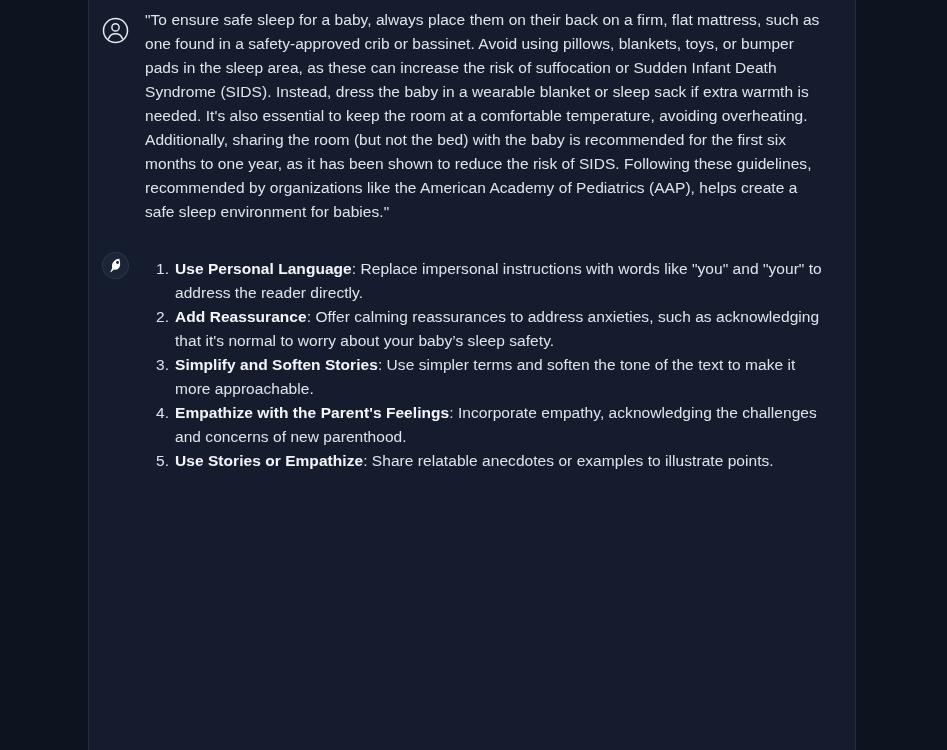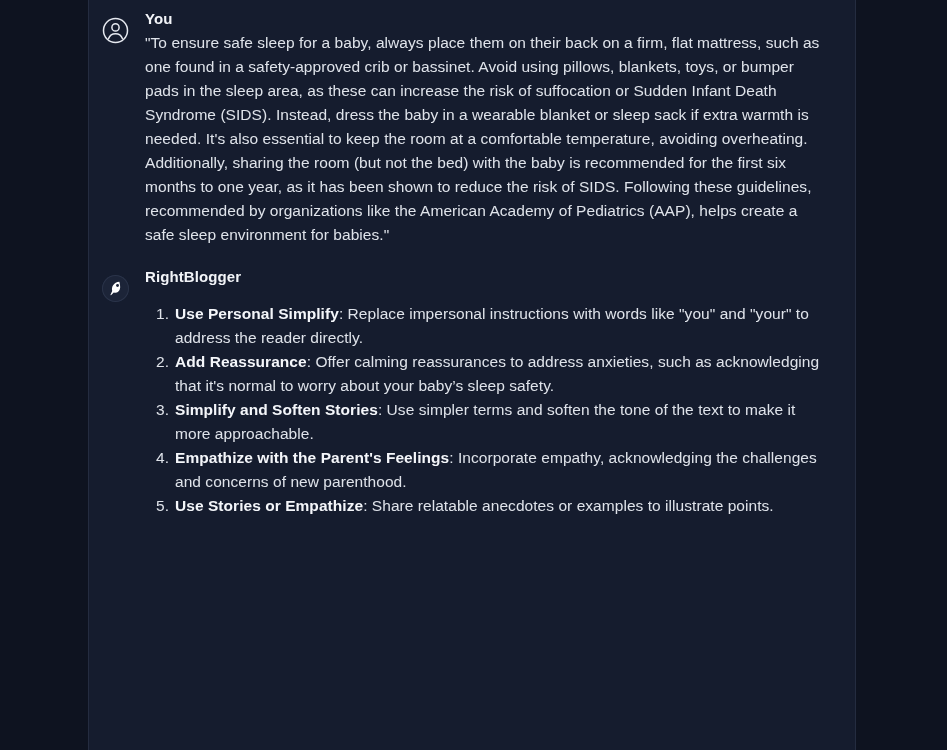--- a/index.html
+++ b/index.html
@@ -132,39 +132,37 @@
         <div class="avatar-wrap">
           <span class="avatar avatar-user">
             <svg width="27" height="27" viewBox="0 0 27 27" aria-hidden="true">
               <circle cx="13.5" cy="13.5" r="12" fill="none" stroke="#e6e9f0" stroke-width="1.5"></circle>
               <circle cx="13.5" cy="10.4" r="3.6" fill="none" stroke="#e6e9f0" stroke-width="1.5"></circle>
               <path d="M6.6 21.6a7.3 7.3 0 0 1 13.8 0" fill="none" stroke="#e6e9f0" stroke-width="1.5" stroke-linecap="round"></path>
             </svg>
           </span>
         </div>
         <div class="msg-body">
-          <div class="sender-name">You</div>
           <p class="para">"To ensure safe sleep for a baby, always place them on their back on a firm, flat mattress, such as one found in a safety-approved crib or bassinet. Avoid using pillows, blankets, toys, or bumper pads in the sleep area, as these can increase the risk of suffocation or Sudden Infant Death Syndrome (SIDS). Instead, dress the baby in a wearable blanket or sleep sack if extra warmth is needed. It's also essential to keep the room at a comfortable temperature, avoiding overheating. Additionally, sharing the room (but not the bed) with the baby is recommended for the first six months to one year, as it has been shown to reduce the risk of SIDS. Following these guidelines, recommended by organizations like the American Academy of Pediatrics (AAP), helps create a safe sleep environment for babies."</p>
         </div>
       </div>
 
       <div class="message assistant-message" style="padding-top:19px;">
         <div class="avatar-wrap">
           <span class="avatar-brand">
             <svg width="17" height="17" viewBox="0 0 20 20" aria-hidden="true">
               <path d="M14.6 2.2c-3.1 0.2-6.0 1.7-7.6 4.2-1.3 2.0-1.4 4.3-0.9 6.5l-2.0 4.4c-0.2 0.4 0.3 0.8 0.6 0.5l3.3-3.2c1.6 0.6 3.4 0.5 4.8-0.5 2.3-1.6 3.0-4.6 2.6-7.4-0.2-1.5-0.5-2.9-0.8-4.5z" fill="#ffffff"></path>
               <circle cx="12.4" cy="6.4" r="1.7" fill="#1c2438"></circle>
             </svg>
           </span>
         </div>
         <div class="msg-body">
-          <div class="sender-name">RightBlogger</div>
           <ol class="suggestion-list">
             <li>
-              <span class="num">1.</span><span class="lead">Use Personal Simplify</span><span class="rest">: Replace impersonal instructions with words like "you" and "your" to address the reader directly.</span>
+              <span class="num">1.</span><span class="lead">Use Personal Language</span><span class="rest">: Replace impersonal instructions with words like "you" and "your" to address the reader directly.</span>
             </li>
             <li>
               <span class="num">2.</span><span class="lead">Add Reassurance</span><span class="rest">: Offer calming reassurances to address anxieties, such as acknowledging that it's normal to worry about your baby’s sleep safety.</span>
             </li>
             <li>
               <span class="num">3.</span><span class="lead">Simplify and Soften Stories</span><span class="rest">: Use simpler terms and soften the tone of the text to make it more approachable.</span>
             </li>
             <li>
               <span class="num">4.</span><span class="lead">Empathize with the Parent's Feelings</span><span class="rest">: Incorporate empathy, acknowledging the challenges and concerns of new parenthood.</span>
             </li>

